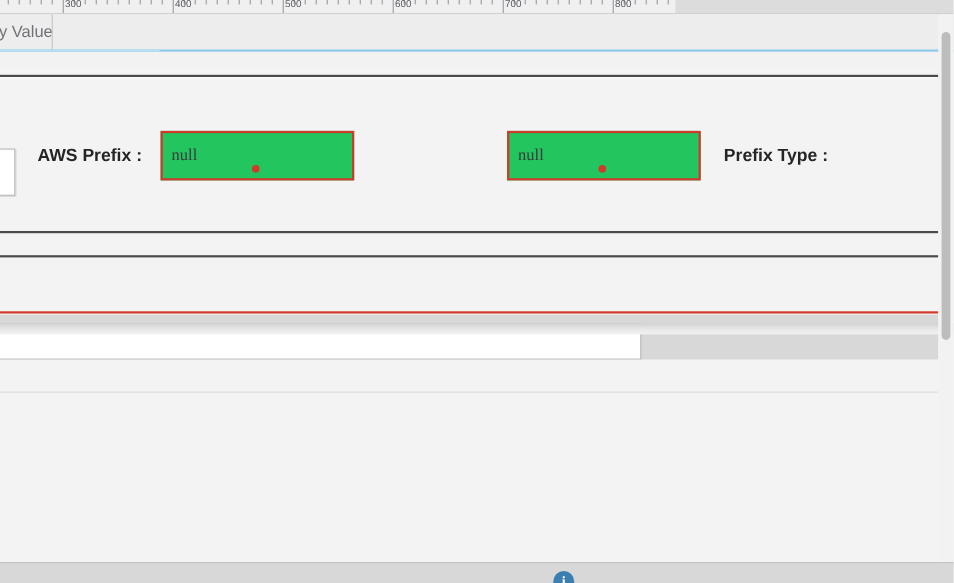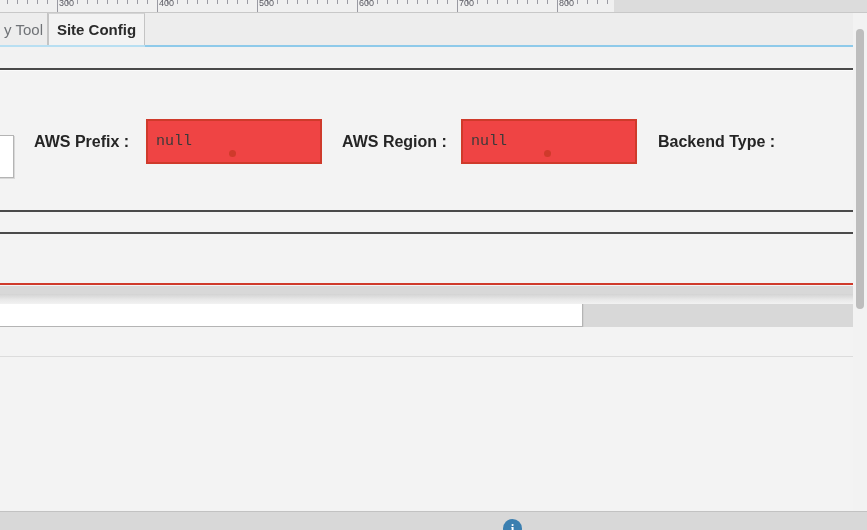--- a/index.html
+++ b/index.html
@@ -140,27 +140,27 @@
     position: absolute;
     font-size: 16px;
     font-weight: bold;
     color: #252525;
     white-space: nowrap;
     line-height: 20px;
   }
   .text-input {
     position: absolute;
     box-sizing: border-box;
-    background: #ef4444;
+    background: #22c55e;
     border: 2px solid #cf3a2b;
     font-size: 15px;
     color: #3a3a3a;
     padding: 6px 8px;
     outline: none;
-    font-family: Liberation Mono, monospace;
+    font-family: Liberation Serif, serif;
     line-height: 20px;
   }
   .input-dot {
     position: absolute;
     width: 7px; height: 7px;
     border-radius: 50%;
     background: #cf3a2b;
   }
   .partial-input {
     position: absolute;
@@ -351,48 +351,44 @@
       <div class="ruler-label" style="left: 159px;">400</div>
       <div class="ruler-label" style="left: 259px;">500</div>
       <div class="ruler-label" style="left: 359px;">600</div>
       <div class="ruler-label" style="left: 459px;">700</div>
       <div class="ruler-label" style="left: 559px;">800</div>
     </div>
 </div>
 
 <div class="tabbar">
   <div class="tab" style="left:0px; width:48px; border-left:none;">
-    <span>y Tool</span>
-  </div>
-  <div class="tab active" style="left:48px; width:97px;">
-    <span>Site Config</span>
+    <span>y Value</span>
   </div>
   <div class="tab-empty"></div>
 </div>
 <div class="tab-underline"></div>
 <div class="tab-underline-seg"></div>
 
 <div class="content">
 
   <div class="divider-dark d1"></div>
   <div class="divider-hair h1"></div>
 
   <div class="form-row">
 
     <div class="partial-input"></div>
 
     <div class="field-label" style="left:34px; top:61px;">AWS Prefix :</div>
     <input class="text-input" type="text" style="left: 146px; top: 48px; width: 176px; height: 45px;" value="null">
     <div class="input-dot" style="left:229px; top:79px;"></div>
 
-    <div class="field-label" style="left:342px; top:61px;">AWS Region :</div>
     <input class="text-input" type="text" style="left: 461px; top: 48px; width: 176px; height: 45px;" value="null">
     <div class="input-dot" style="left:544px; top:79px;"></div>
 
-    <div class="field-label" style="left:658px; top:61px;">Backend Type :</div>
+    <div class="field-label" style="left:658px; top:61px;">Prefix Type :</div>
   </div>
 
   <div class="divider-dark d2"></div>
   <div class="mid-band"></div>
   <div class="divider-dark d3"></div>
 
   <div class="red-rule"></div>
 
   <div class="grey-panel">
     <input class="panel-input" type="text" style="left: -12px; top: 8px;" value="">

